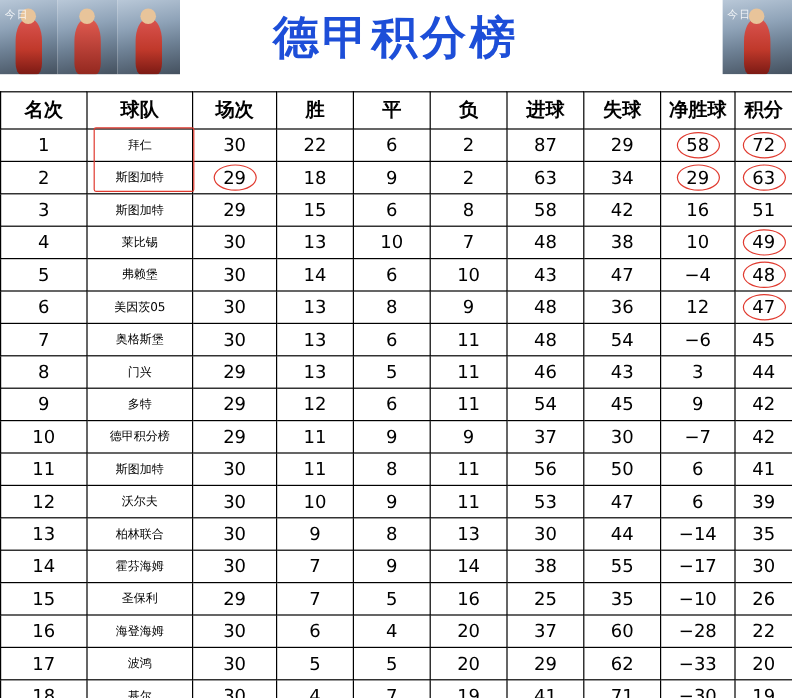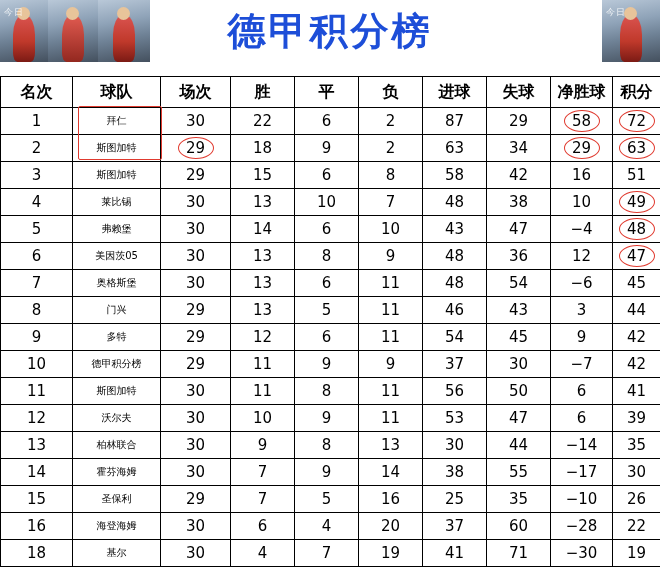--- a/index.html
+++ b/index.html
@@ -395,20 +395,32 @@
             <td>30</td>
             <td>6</td>
             <td>4</td>
             <td>20</td>
             <td>37</td>
             <td>60</td>
             <td>−28</td>
             <td>22</td>
           </tr>
           <tr>
+            <td class="rank r-teal">17</td>
+            <td class="team">波鸿</td>
+            <td>30</td>
+            <td>5</td>
+            <td>5</td>
+            <td>20</td>
+            <td>29</td>
+            <td>62</td>
+            <td>−33</td>
+            <td>20</td>
+          </tr>
+          <tr>
             <td class="rank r-purple">18</td>
             <td class="team">基尔</td>
             <td>30</td>
             <td>4</td>
             <td>7</td>
             <td>19</td>
             <td>41</td>
             <td>71</td>
             <td>−30</td>
             <td>19</td>

